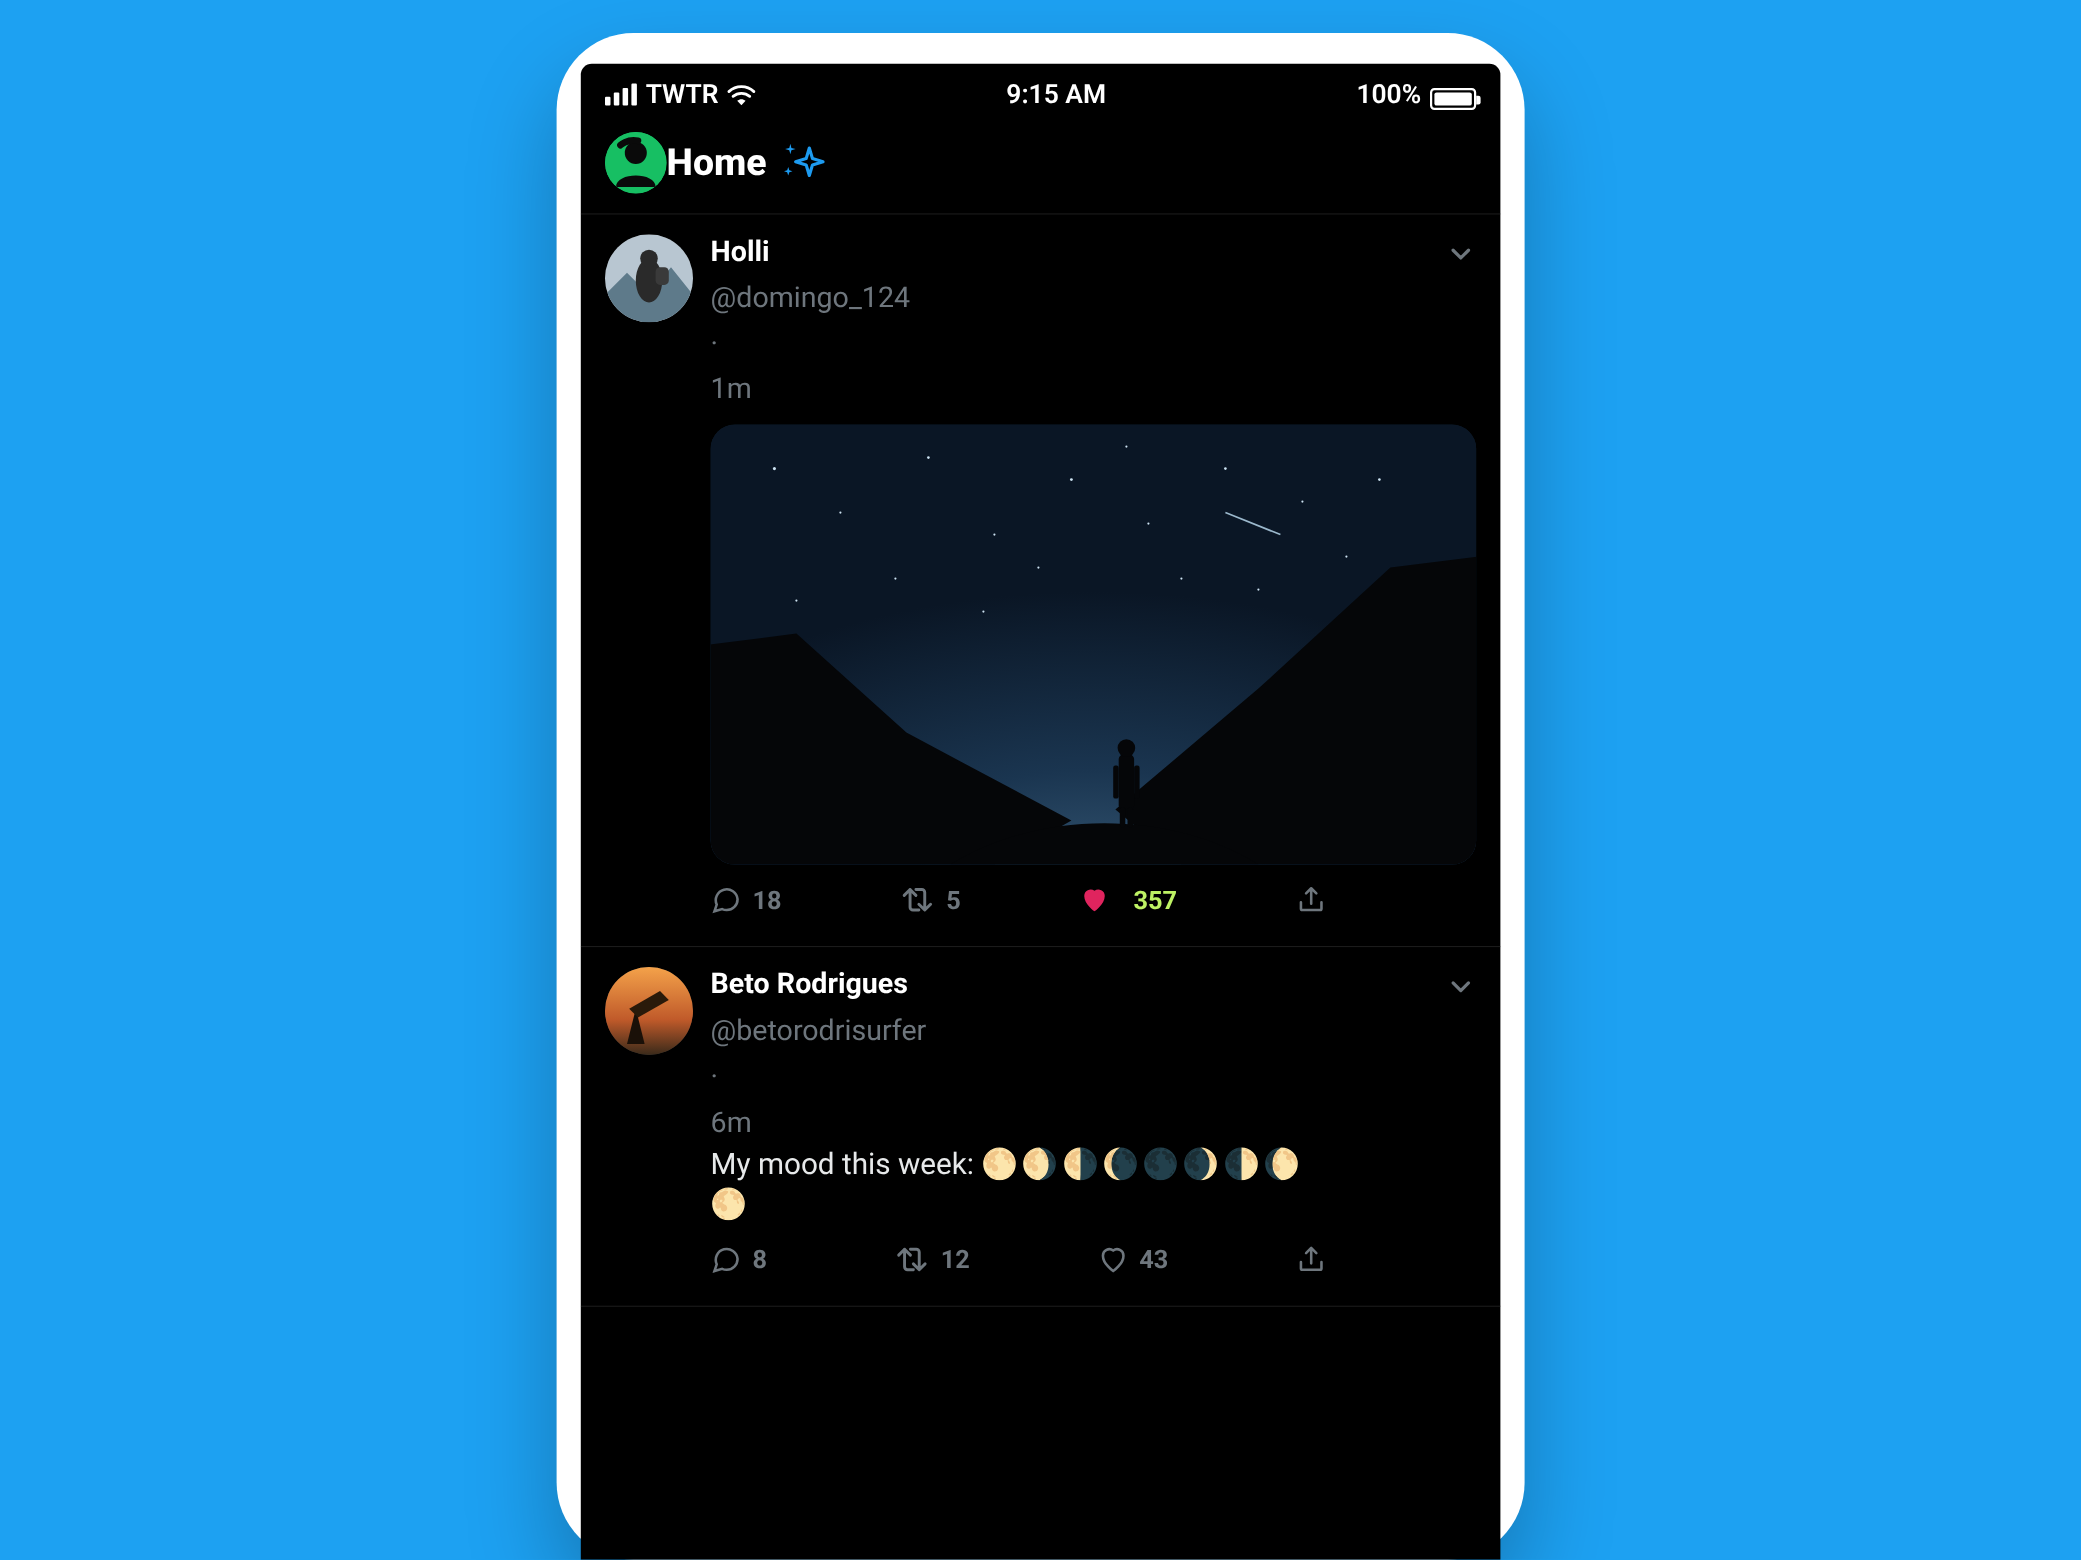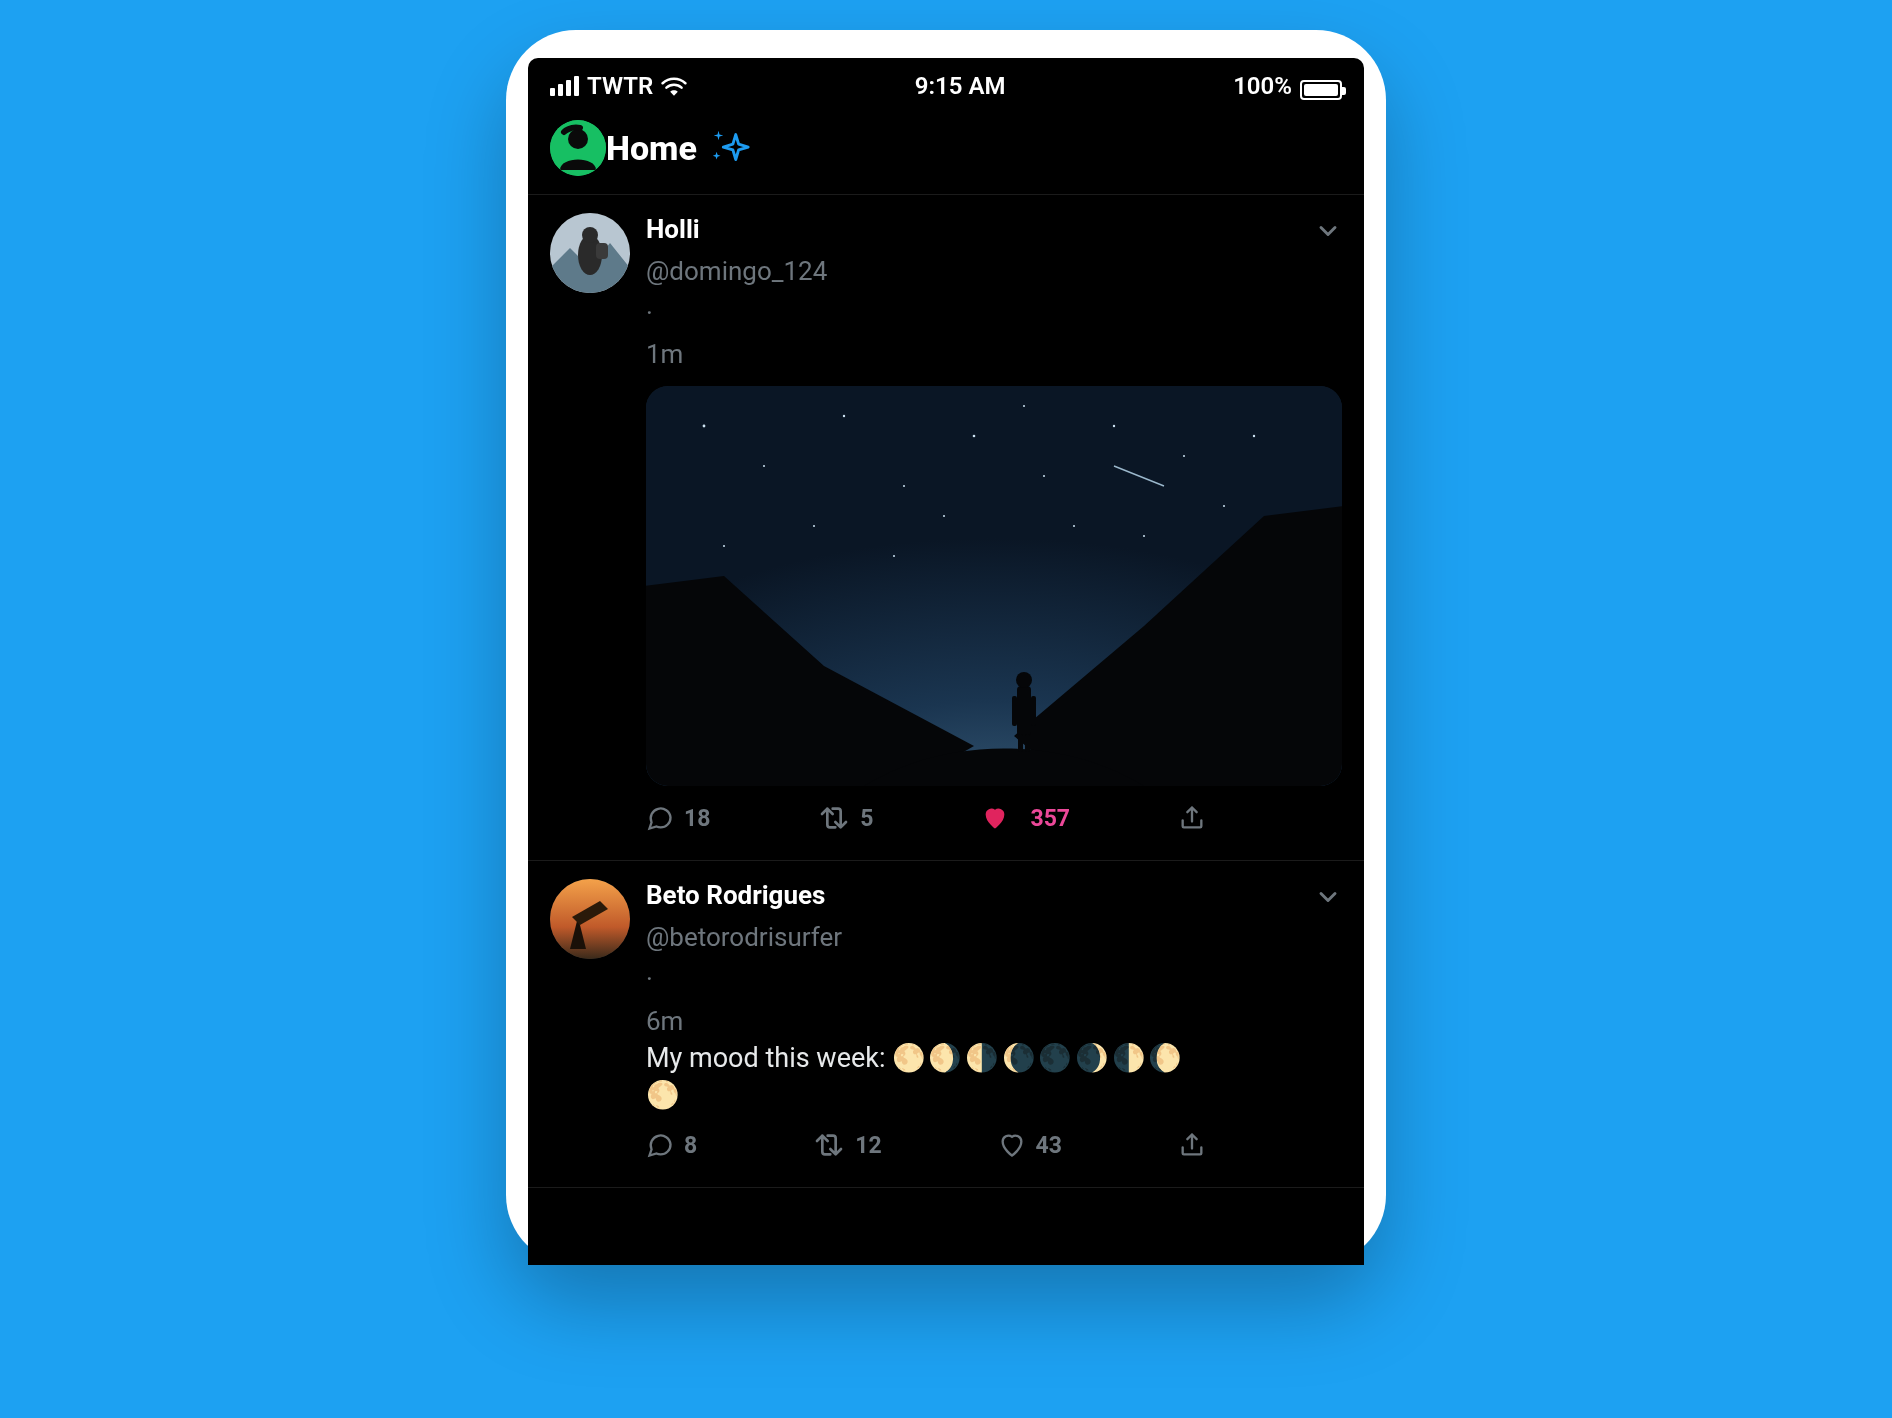--- a/index.html
+++ b/index.html
@@ -17,21 +17,21 @@
     width: 880px;
     background: #fff;
     border-radius: 70px;
     padding: 28px 22px 0 22px;
     box-shadow: 0 40px 80px rgba(0,0,0,0.25);
   }
   .screen {
     background: #000;
     border-radius: 10px 10px 0 0;
     overflow: hidden;
-    height: 1207px;
+    height: 1360px;
     color: #fff;
     position: relative;
   }
   
   .status-bar {
     display: flex;
     align-items: center;
     justify-content: space-between;
     padding: 14px 22px 8px 22px;
     font-size: 24px;
@@ -93,21 +93,21 @@
     margin-top:14px; border-radius:22px; overflow:hidden; width:100%; height:400px;
     background:#0b1a2a;
   }
   .actions {
     display:flex; align-items:flex-start; justify-content:space-between;
     padding: 18px 40px 22px 0; max-width:600px; color:#6e767d;
     font-size:23px;
     font-weight:bold;
   }
   .action { display:flex; align-items:center; gap:10px; }
-  .action.liked { color:#ec4899;gap:21px; }
+  .action.liked { color:#bef264;gap:21px; }
   .action svg { display:block; }
   .moon-row { letter-spacing:3px; }
 </style>
 </head>
 <body>
 
 <div class="phone">
   <div class="screen">
 
     <div class="status-bar">

